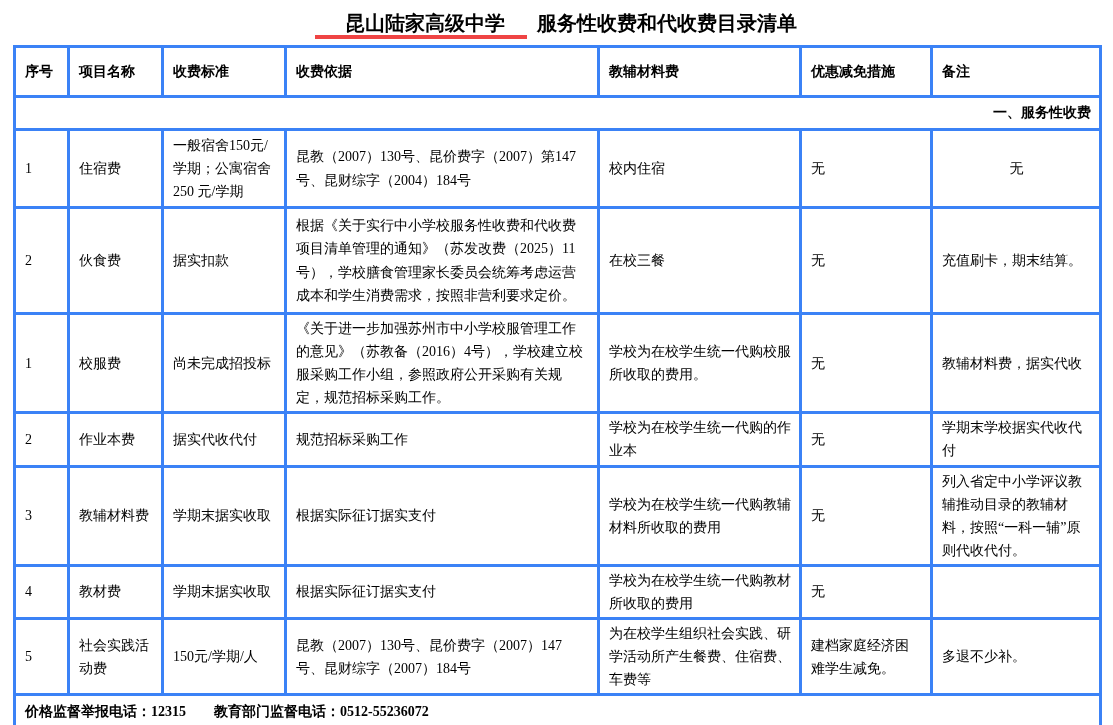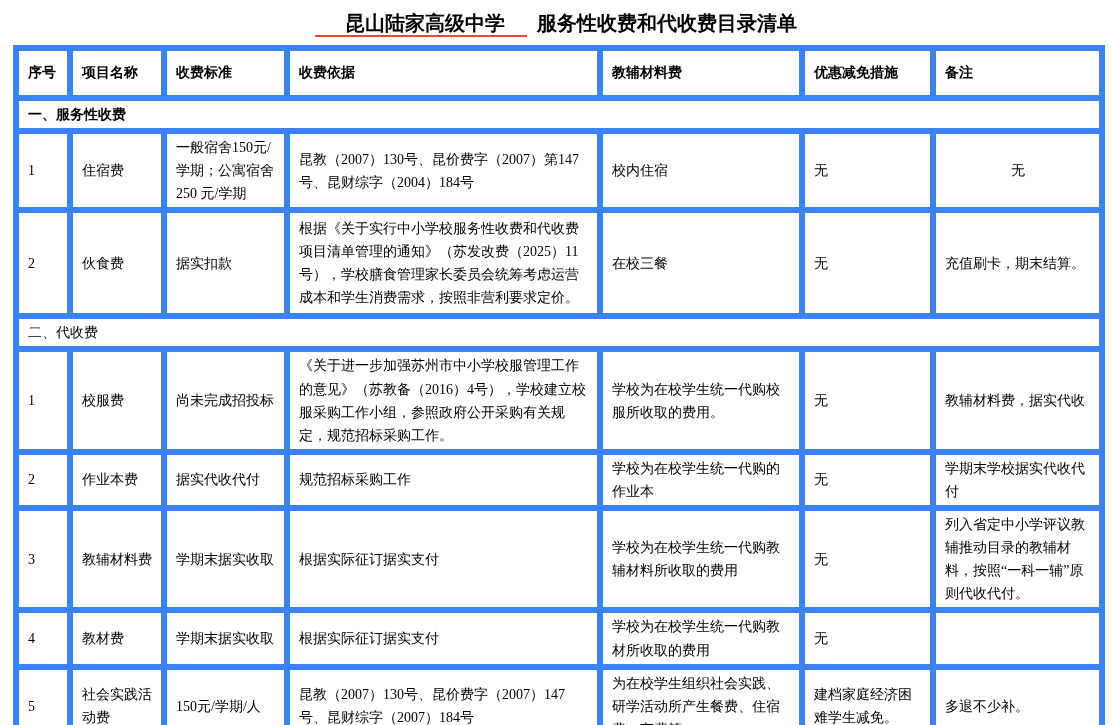--- a/index.html
+++ b/index.html
@@ -1,25 +1,25 @@
 <!DOCTYPE html>
 <html><head>
 <meta charset="utf-8">
 <style>
   html,body{margin:0;padding:0;background:#fff;}
   body{width:1113px;height:725px;font-family:"Liberation Serif","DejaVu Serif",serif;color:#000;}
   .page{padding:8px 13px 0 13px;}
   .title{width:1086px;text-align:center;font-size:20px;font-weight:bold;
          font-family:"Liberation Sans","DejaVu Sans",sans-serif;margin:2px 0 8px 0;}
-  .title .school{border-bottom:2px solid #ef4444;padding:0 22px 1px 30px;margin-right:10px;}
+  .title .school{border-bottom:4px solid #ef4444;padding:0 22px 1px 30px;margin-right:10px;}
   table.fee{border-collapse:collapse;table-layout:fixed;width:1086px;border:2px solid #000;}
-  table.fee td{border:6px solid #3b82f6;vertical-align:middle;padding:2px 8px 2px 9px;
+  table.fee td{border:3px solid #3b82f6;vertical-align:middle;padding:2px 8px 2px 9px;
                font-size:14px;line-height:1.65;word-break:break-all;overflow:hidden;}
   td.head{font-family:"Liberation Sans","DejaVu Sans",sans-serif;font-weight:bold;font-size:15px;}
-  td.sec1{font-family:Liberation Sans, sans-serif;font-weight:bold;font-size:17px;}
+  td.sec1{font-family:Liberation Sans, sans-serif;font-weight:bold;font-size:17px;text-align:right;}
   td.sec2{font-family:"Liberation Sans","DejaVu Sans",sans-serif;font-size:14px;}
   td.center{text-align:center;}
   td.basis{line-height:1.85;margin-top:18px;}
   td.footer{font-weight:bold;font-size:15px;}
   td.footer span{margin-right:28px;}
 </style>
 </head>
 <body>
 
 <div class="page">
@@ -67,23 +67,20 @@
     <tr style="height:106px">
       <td>2</td>
       <td>伙食费</td>
       <td>据实扣款</td>
       <td class="basis">根据《关于实行中小学校服务性收费和代收费项目清单管理的通知》（苏发改费（2025）11号），学校膳食管理家长委员会统筹考虑运营成本和学生消费需求，按照非营利要求定价。</td>
       <td>在校三餐</td>
       <td>无</td>
       <td>充值刷卡，期末结算。</td>
     </tr>
 
-    <tr style="height:30px">
-      <td class="sec2" colspan="7">二、代收费</td>
-    </tr>
 
     <tr style="height:96px">
       <td>1</td>
       <td>校服费</td>
       <td>尚未完成招投标</td>
       <td>《关于进一步加强苏州市中小学校服管理工作的意见》（苏教备（2016）4号），学校建立校服采购工作小组，参照政府公开采购有关规定，规范招标采购工作。</td>
       <td>学校为在校学生统一代购校服所收取的费用。</td>
       <td>无</td>
       <td>教辅材料费，据实代收</td>
     </tr>

